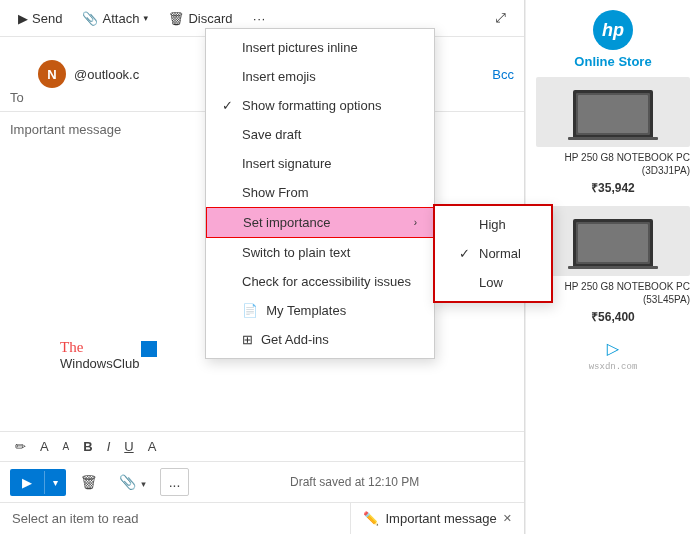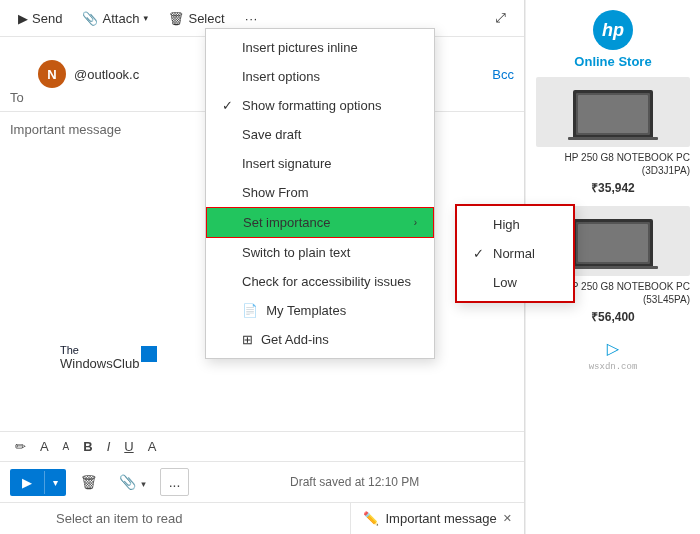--- a/index.html
+++ b/index.html
@@ -189,21 +189,20 @@
       font-size: 14px;
       border-radius: 2px;
     }
 
     
     .bottom-bar {
       display: flex;
       align-items: center;
       border-top: 1px solid #e5e5e5;
       background: #fff;
-      padding-left: 44px;
     }
     .select-item {
       padding: 8px 12px;
       color: #666;
       font-size: 13px;
       flex: 1;
       border-right: 1px solid #e5e5e5;
     }
     .imp-tab {
       display: flex;
@@ -308,21 +307,21 @@
     .menu-item {
       display: flex;
       align-items: center;
       padding: 7px 16px;
       cursor: pointer;
       font-size: 13px;
       color: #333;
       position: relative;
     }
     .menu-item.highlighted {
-      background: #22c55e;
+      background: #f9a8d4;
       border: 1.5px solid #e00;
     }
     .menu-item .check-mark {
       width: 16px;
       margin-right: 4px;
       color: #333;
     }
     .menu-item .item-icon {
       margin-right: 8px;
       font-size: 13px;
@@ -334,22 +333,21 @@
 
     
     .submenu {
       position: absolute;
       left: 100%;
       top: -4px;
       background: #fff;
       border: 2px solid #cc0000;
       box-shadow: 2px 4px 12px rgba(0,0,0,0.15);
       min-width: 120px;
-      padding: 4px 0;
-      margin-left: 22px;
+      padding: 4px 8px;
     }
     .submenu .menu-item {
       padding: 7px 16px;
     }
   </style>
 </head>
 <body>
 
 <div class="app-container">
 
@@ -360,21 +358,21 @@
         <span>▶</span>
         <span>Send</span>
       </button>
       <button class="toolbar-btn">
         <span>📎</span>
         <span>Attach</span>
         <span style="font-size:9px;">▾</span>
       </button>
       <button class="toolbar-btn">
         <span>🗑</span>
-        <span>Select</span>
+        <span>Discard</span>
       </button>
       <button class="toolbar-btn">
         <span>···</span>
       </button>
       <div style="flex:1;"></div>
       <button class="toolbar-btn">
         <span>⤢</span>
       </button>
     </div>
 
@@ -383,21 +381,21 @@
       <div class="avatar">N</div>
       <span class="to-email">@outlook.c</span>
       <span class="bcc-link">Bcc</span>
     </div>
 
     <div class="message-area">
       <div style="color:#666; font-size:13px; margin-bottom:8px;">Important message</div>
 
       <div class="wc-logo">
         <div style="position:relative;">
-          <span style="font-size:11px; color:#0f172a; display:block;">The</span>
+          <span style="font-size:15px; color:#ef4444; display:block;font-family:Liberation Serif, serif;">The</span>
           <span style="font-size:13px; color:#333; display:block;">WindowsClub</span>
           <div class="wc-blue-square"></div>
         </div>
       </div>
     </div>
 
     <div class="format-toolbar">
       <button class="fmt-btn">✏</button>
       <button class="fmt-btn" style="font-size:13px;">A</button>
       <button class="fmt-btn" style="font-size:10px;">A</button>
@@ -471,21 +469,21 @@
   <div class="dropdown-overlay">
     <div class="dropdown-menu">
 
       <div class="menu-item">
         <span class="check-mark">&nbsp;</span>
         <span>Insert pictures inline</span>
       </div>
 
       <div class="menu-item">
         <span class="check-mark">&nbsp;</span>
-        <span>Insert options</span>
+        <span>Insert emojis</span>
       </div>
 
       <div class="menu-item">
         <span class="check-mark">✓</span>
         <span>Show formatting options</span>
       </div>
 
       <div class="menu-item">
         <span class="check-mark">&nbsp;</span>
         <span>Save draft</span>

